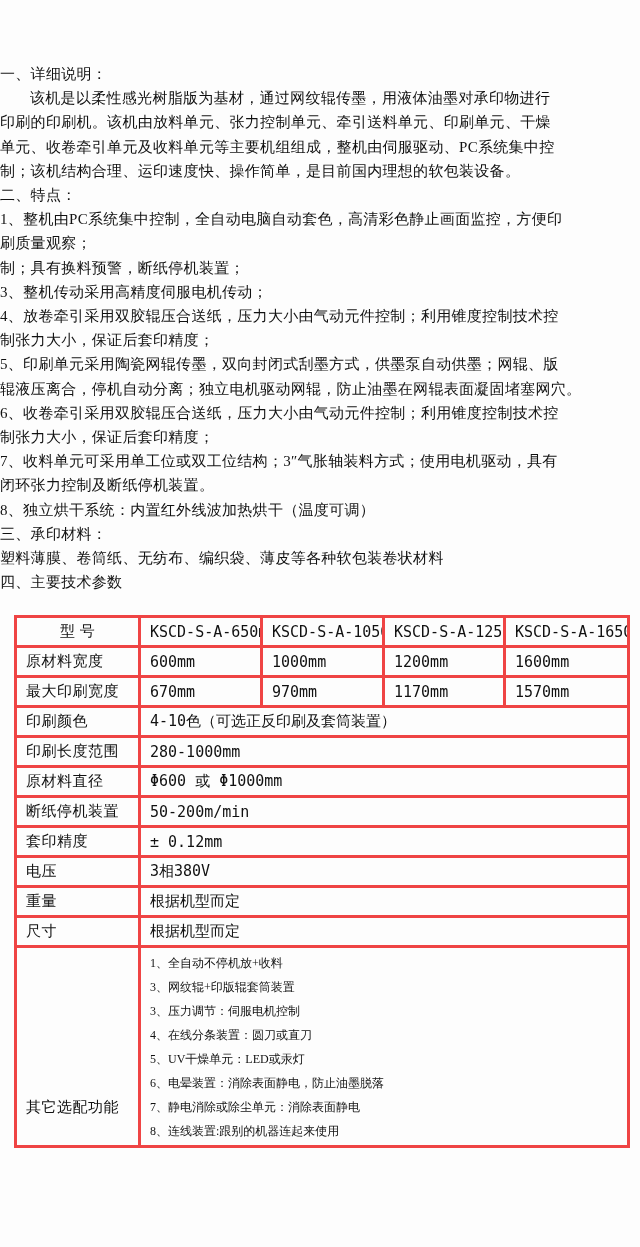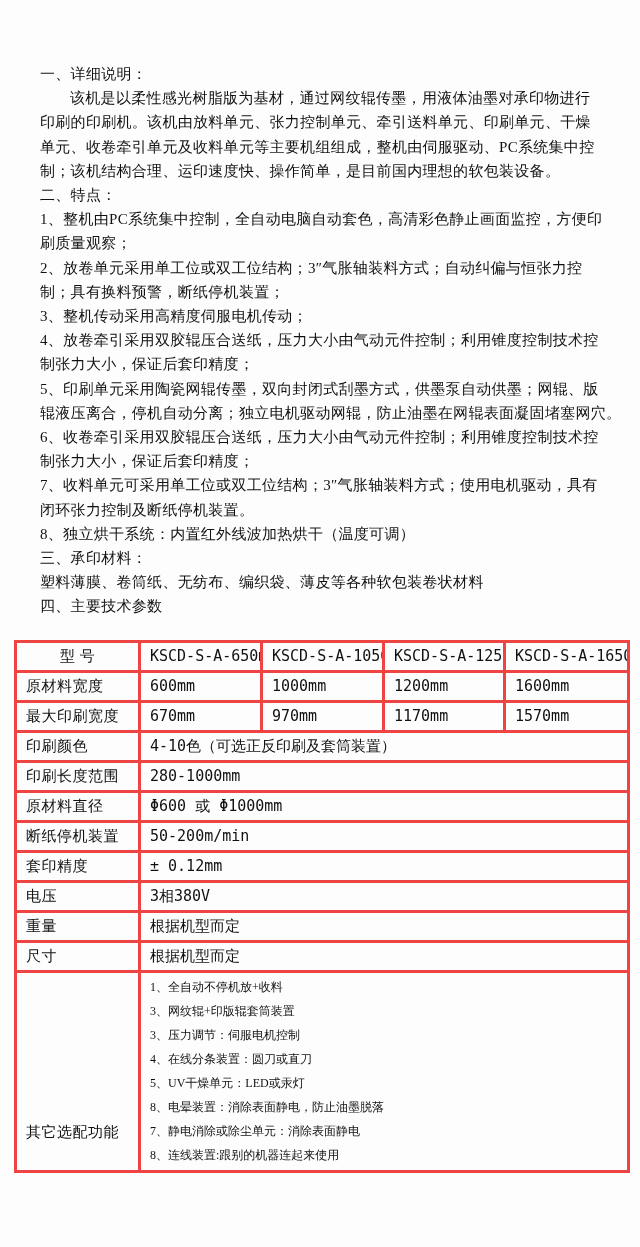--- a/index.html
+++ b/index.html
@@ -11,21 +11,20 @@
     font-family: "Liberation Serif", "DejaVu Serif", serif;
     color: #111;
   }
   .page {
     width: 640px;
     height: 1247px;
     background: #fdfdfd;
     padding: 62px 0 0 0;
   }
   .textblock {
-    padding-left: 40px;
     padding-right: 10px;
   }
   .line {
     font-size: 15px;
     line-height: 24.2px;
     white-space: nowrap;
     letter-spacing: 0.3px;
   }
   .line.indent { padding-left: 30px; }
   table.spec {
@@ -70,21 +69,20 @@
   <div class="textblock">
     <div class="line">一、详细说明：</div>
     <div class="line indent">该机是以柔性感光树脂版为基材，通过网纹辊传墨，用液体油墨对承印物进行</div>
     <div class="line">印刷的印刷机。该机由放料单元、张力控制单元、牵引送料单元、印刷单元、干燥</div>
     <div class="line">单元、收卷牵引单元及收料单元等主要机组组成，整机由伺服驱动、PC系统集中控</div>
     <div class="line">制；该机结构合理、运印速度快、操作简单，是目前国内理想的软包装设备。</div>
 
     <div class="line">二、特点：</div>
     <div class="line">1、整机由PC系统集中控制，全自动电脑自动套色，高清彩色静止画面监控，方便印</div>
     <div class="line">刷质量观察；</div>
-    <div class="line">2、放卷单元采用单工位或双工位结构；3″气胀轴装料方式；自动纠偏与恒张力控</div>
     <div class="line">制；具有换料预警，断纸停机装置；</div>
     <div class="line">3、整机传动采用高精度伺服电机传动；</div>
     <div class="line">4、放卷牵引采用双胶辊压合送纸，压力大小由气动元件控制；利用锥度控制技术控</div>
     <div class="line">制张力大小，保证后套印精度；</div>
     <div class="line">5、印刷单元采用陶瓷网辊传墨，双向封闭式刮墨方式，供墨泵自动供墨；网辊、版</div>
     <div class="line">辊液压离合，停机自动分离；独立电机驱动网辊，防止油墨在网辊表面凝固堵塞网穴。</div>
     <div class="line">6、收卷牵引采用双胶辊压合送纸，压力大小由气动元件控制；利用锥度控制技术控</div>
     <div class="line">制张力大小，保证后套印精度；</div>
     <div class="line">7、收料单元可采用单工位或双工位结构；3″气胀轴装料方式；使用电机驱动，具有</div>
     <div class="line">闭环张力控制及断纸停机装置。</div>
@@ -158,21 +156,21 @@
         <td class="val" colspan="4">根据机型而定</td>
       </tr>
       <tr class="r-opts">
         <td class="lbl" style="vertical-align: bottom; padding-bottom: 28px;">其它选配功能</td>
         <td class="opts" colspan="4">
           <div class="opt-line">1、全自动不停机放+收料</div>
           <div class="opt-line">3、网纹辊+印版辊套筒装置</div>
           <div class="opt-line">3、压力调节：伺服电机控制</div>
           <div class="opt-line">4、在线分条装置：圆刀或直刀</div>
           <div class="opt-line">5、UV干燥单元：LED或汞灯</div>
-          <div class="opt-line">8、电晕装置：消除表面静电，防止油墨脱落</div>
+          <div class="opt-line">6、电晕装置：消除表面静电，防止油墨脱落</div>
           <div class="opt-line">7、静电消除或除尘单元：消除表面静电</div>
           <div class="opt-line">8、连线装置:跟别的机器连起来使用</div>
         </td>
       </tr>
     </tbody>
   </table>
 
 </div>
 
 </body></html>

